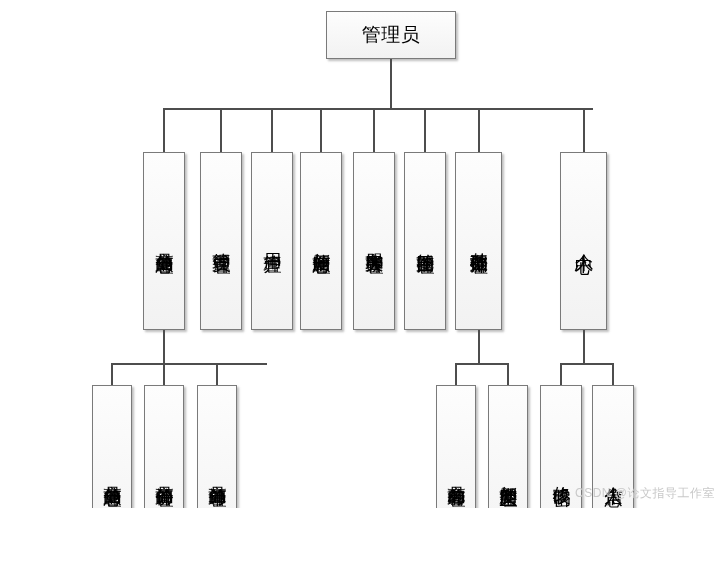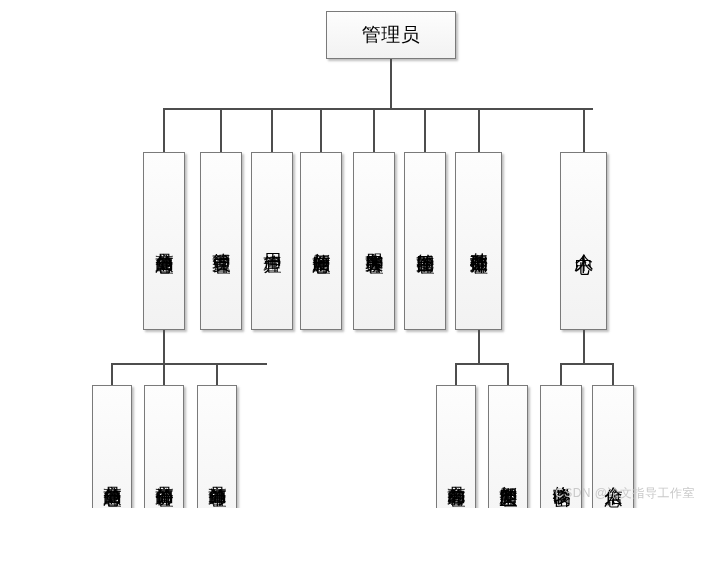--- a/index.html
+++ b/index.html
@@ -55,21 +55,21 @@
   }
   .hline {
     position: absolute;
     height: 2px;
     background: #4d4d4d;
   }
 
   
   .watermark {
     position: absolute;
-    right: 22px;
+    right: 2px;
     bottom: 6px;
     font-size: 12px;
     color: #c9c9c9;
     font-family: "Liberation Sans", sans-serif;
     letter-spacing: 0.5px;
     user-select: none;
     white-space: nowrap;
   }
 </style>
 </head>

